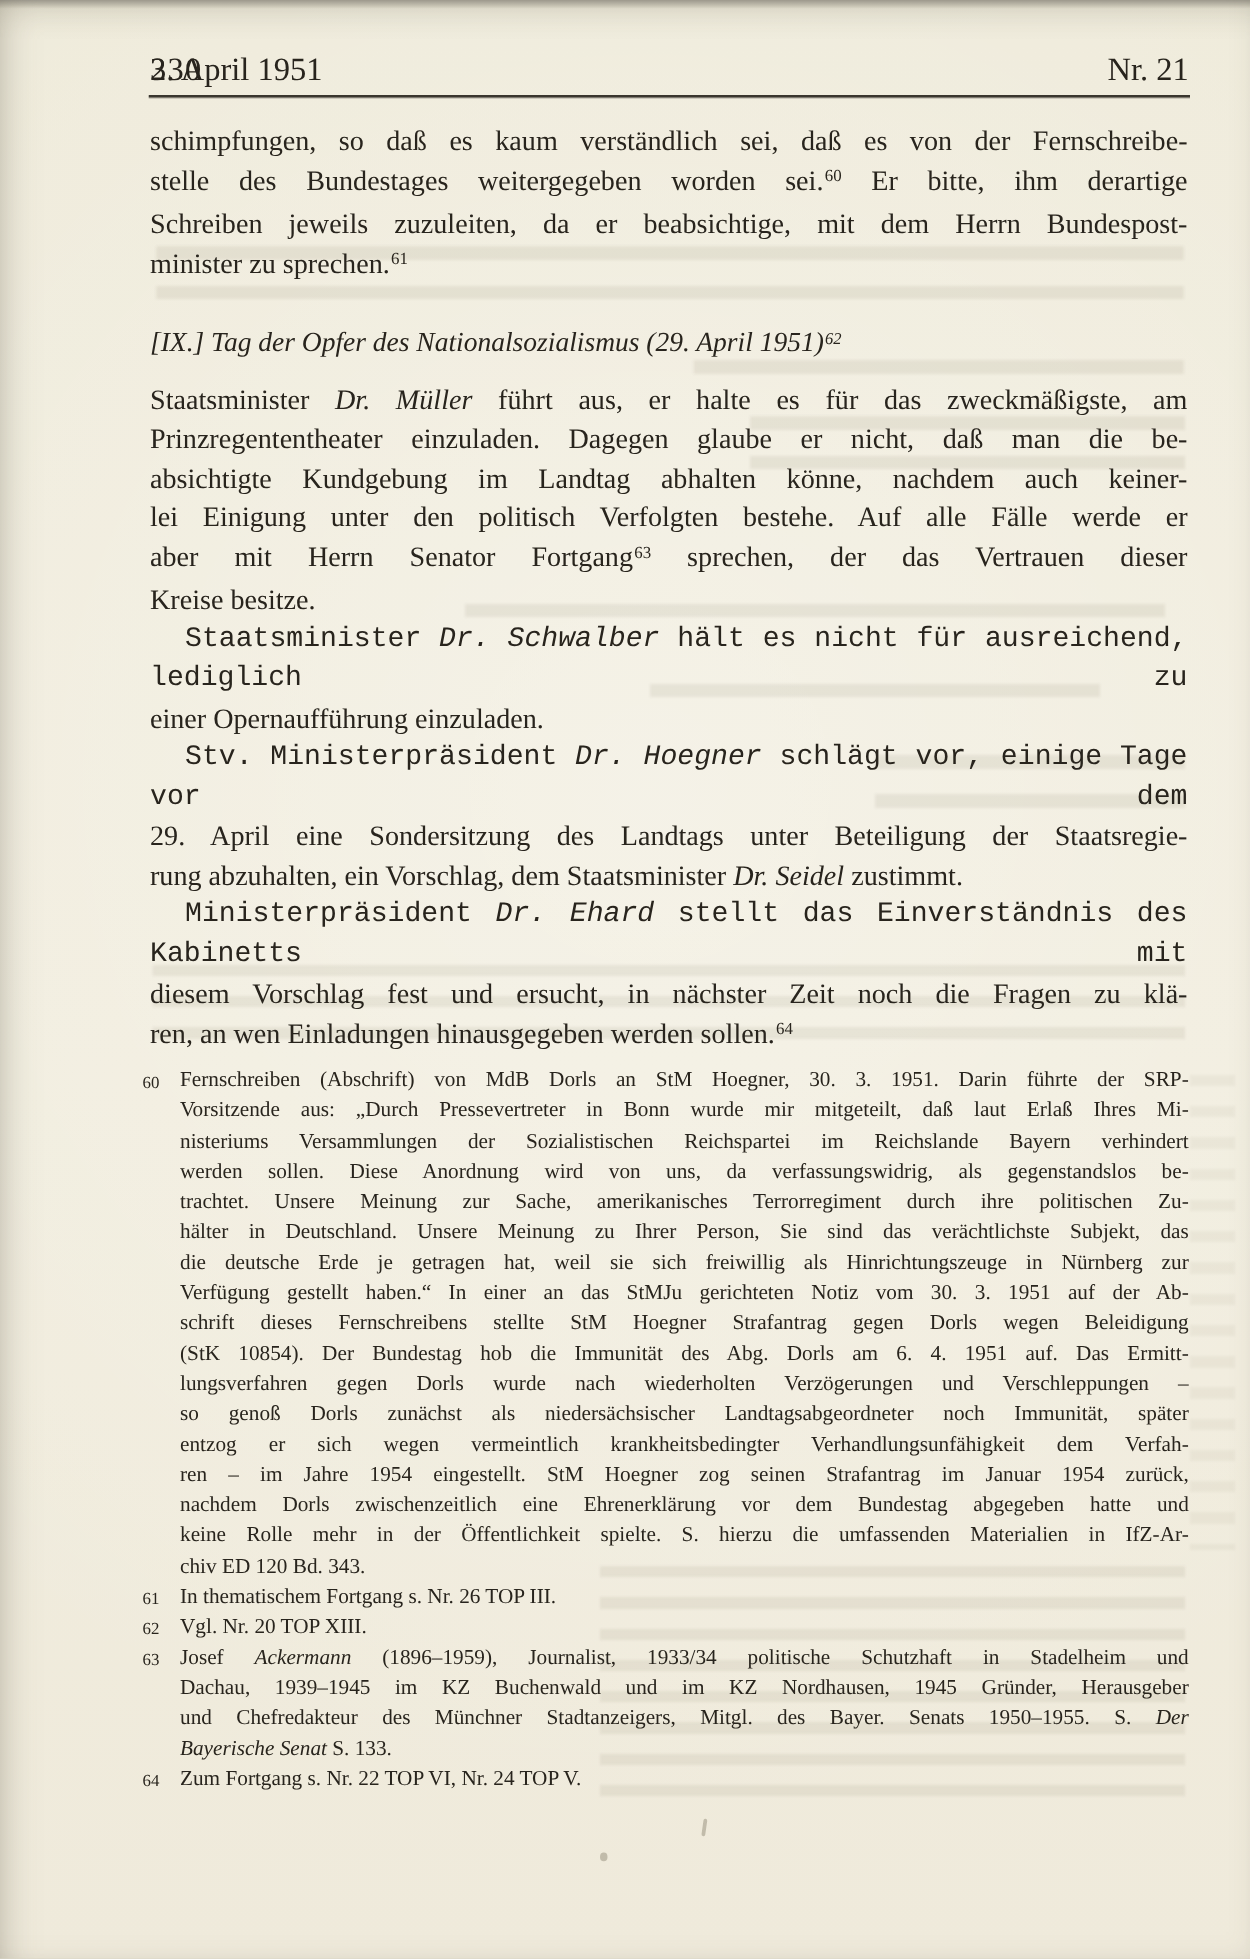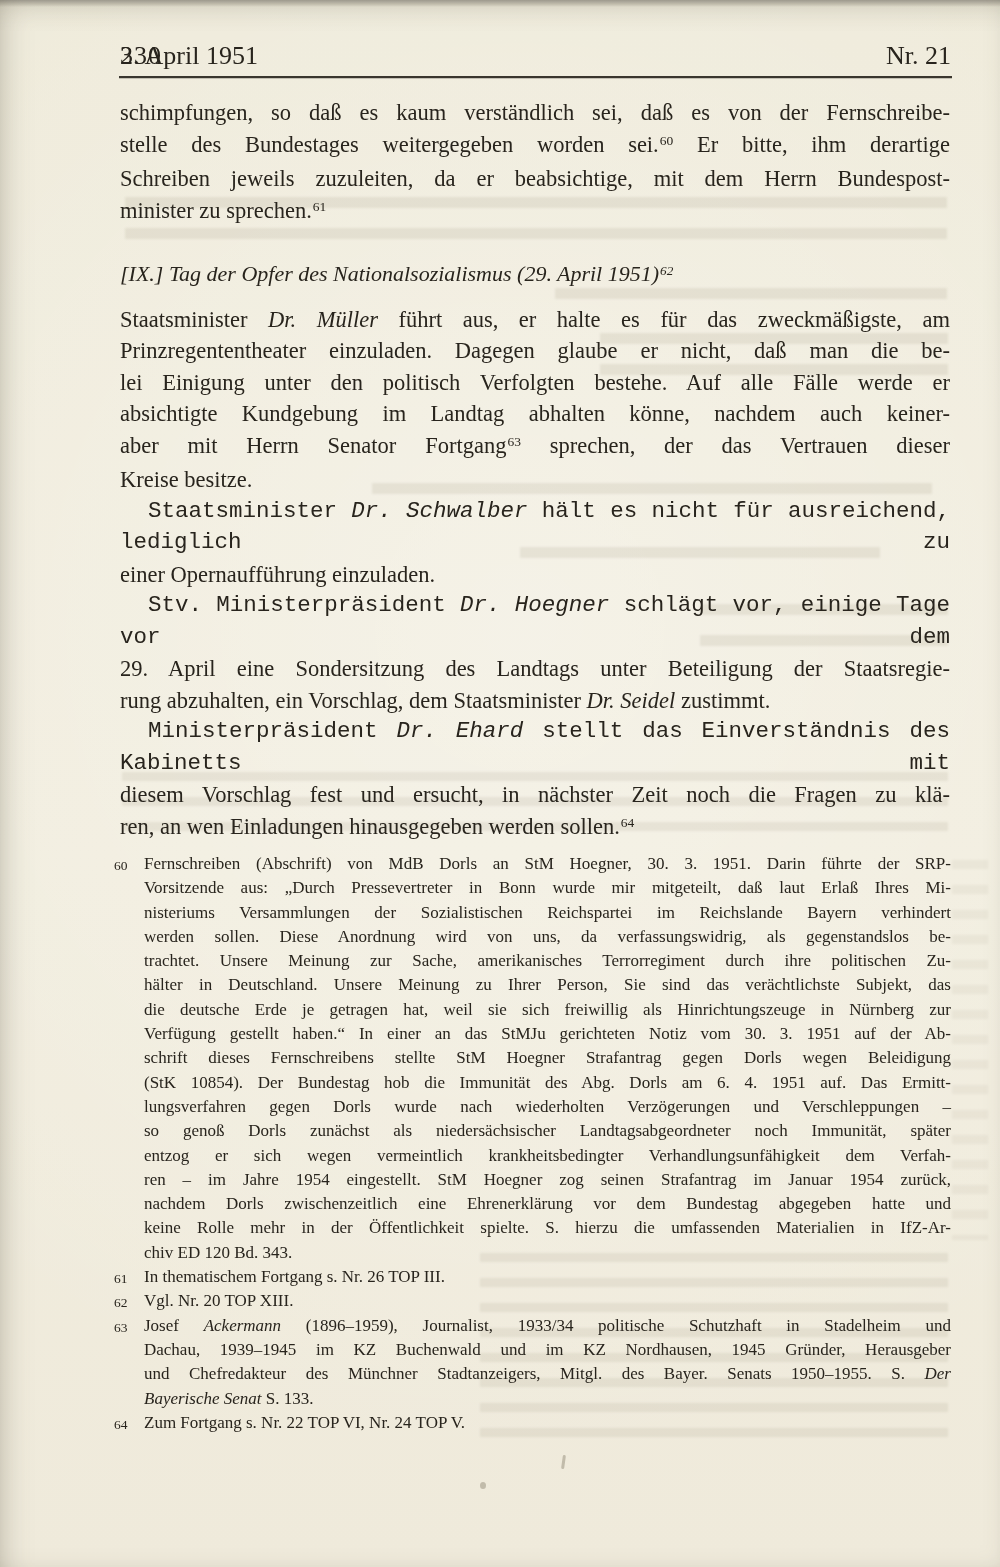--- a/index.html
+++ b/index.html
@@ -88,22 +88,22 @@
         <div class="tl j"><span class="">stelle des Bundestages weitergegeben worden sei.</span><span class="sup ">60</span><span class=""> Er bitte, ihm derartige</span></div>
         <div class="tl j"><span class="">Schreiben jeweils zuzuleiten, da er beabsichtige, mit dem Herrn Bundespost-</span></div>
         <div class="tl"><span class="">minister zu sprechen.</span><span class="sup ">61</span></div>
       </div>
       <div class="para heading">
         <div class="tl"><span class="it">[IX.] Tag der Opfer des Nationalsozialismus (29. April 1951)</span><span class="sup it">62</span></div>
       </div>
       <div class="para">
         <div class="tl j"><span class="">Staatsminister </span><span class="it">Dr. Müller</span><span class=""> führt aus, er halte es für das zweckmäßigste, am</span></div>
         <div class="tl j"><span class="">Prinzregententheater einzuladen. Dagegen glaube er nicht, daß man die be-</span></div>
+        <div class="tl j"><span class="">absichtigte Kundgebung im Landtag abhalten könne, nachdem auch keiner-</span></div>
         <div class="tl j"><span class="">lei Einigung unter den politisch Verfolgten bestehe. Auf alle Fälle werde er</span></div>
-        <div class="tl j"><span class="">absichtigte Kundgebung im Landtag abhalten könne, nachdem auch keiner-</span></div>
         <div class="tl j"><span class="">aber mit Herrn Senator Fortgang</span><span class="sup ">63</span><span class=""> sprechen, der das Vertrauen dieser</span></div>
         <div class="tl"><span class="">Kreise besitze.</span></div>
       </div>
       <div class="para">
         <div class="tl j ind"><span class="">Staatsminister </span><span class="it">Dr. Schwalber</span><span class=""> hält es nicht für ausreichend, lediglich zu</span></div>
         <div class="tl"><span class="">einer Opernaufführung einzuladen.</span></div>
       </div>
       <div class="para">
         <div class="tl j ind"><span class="">Stv. Ministerpräsident </span><span class="it">Dr. Hoegner</span><span class=""> schlägt vor, einige Tage vor dem</span></div>
         <div class="tl j"><span class="">29. April eine Sondersitzung des Landtags unter Beteiligung der Staatsregie-</span></div>

